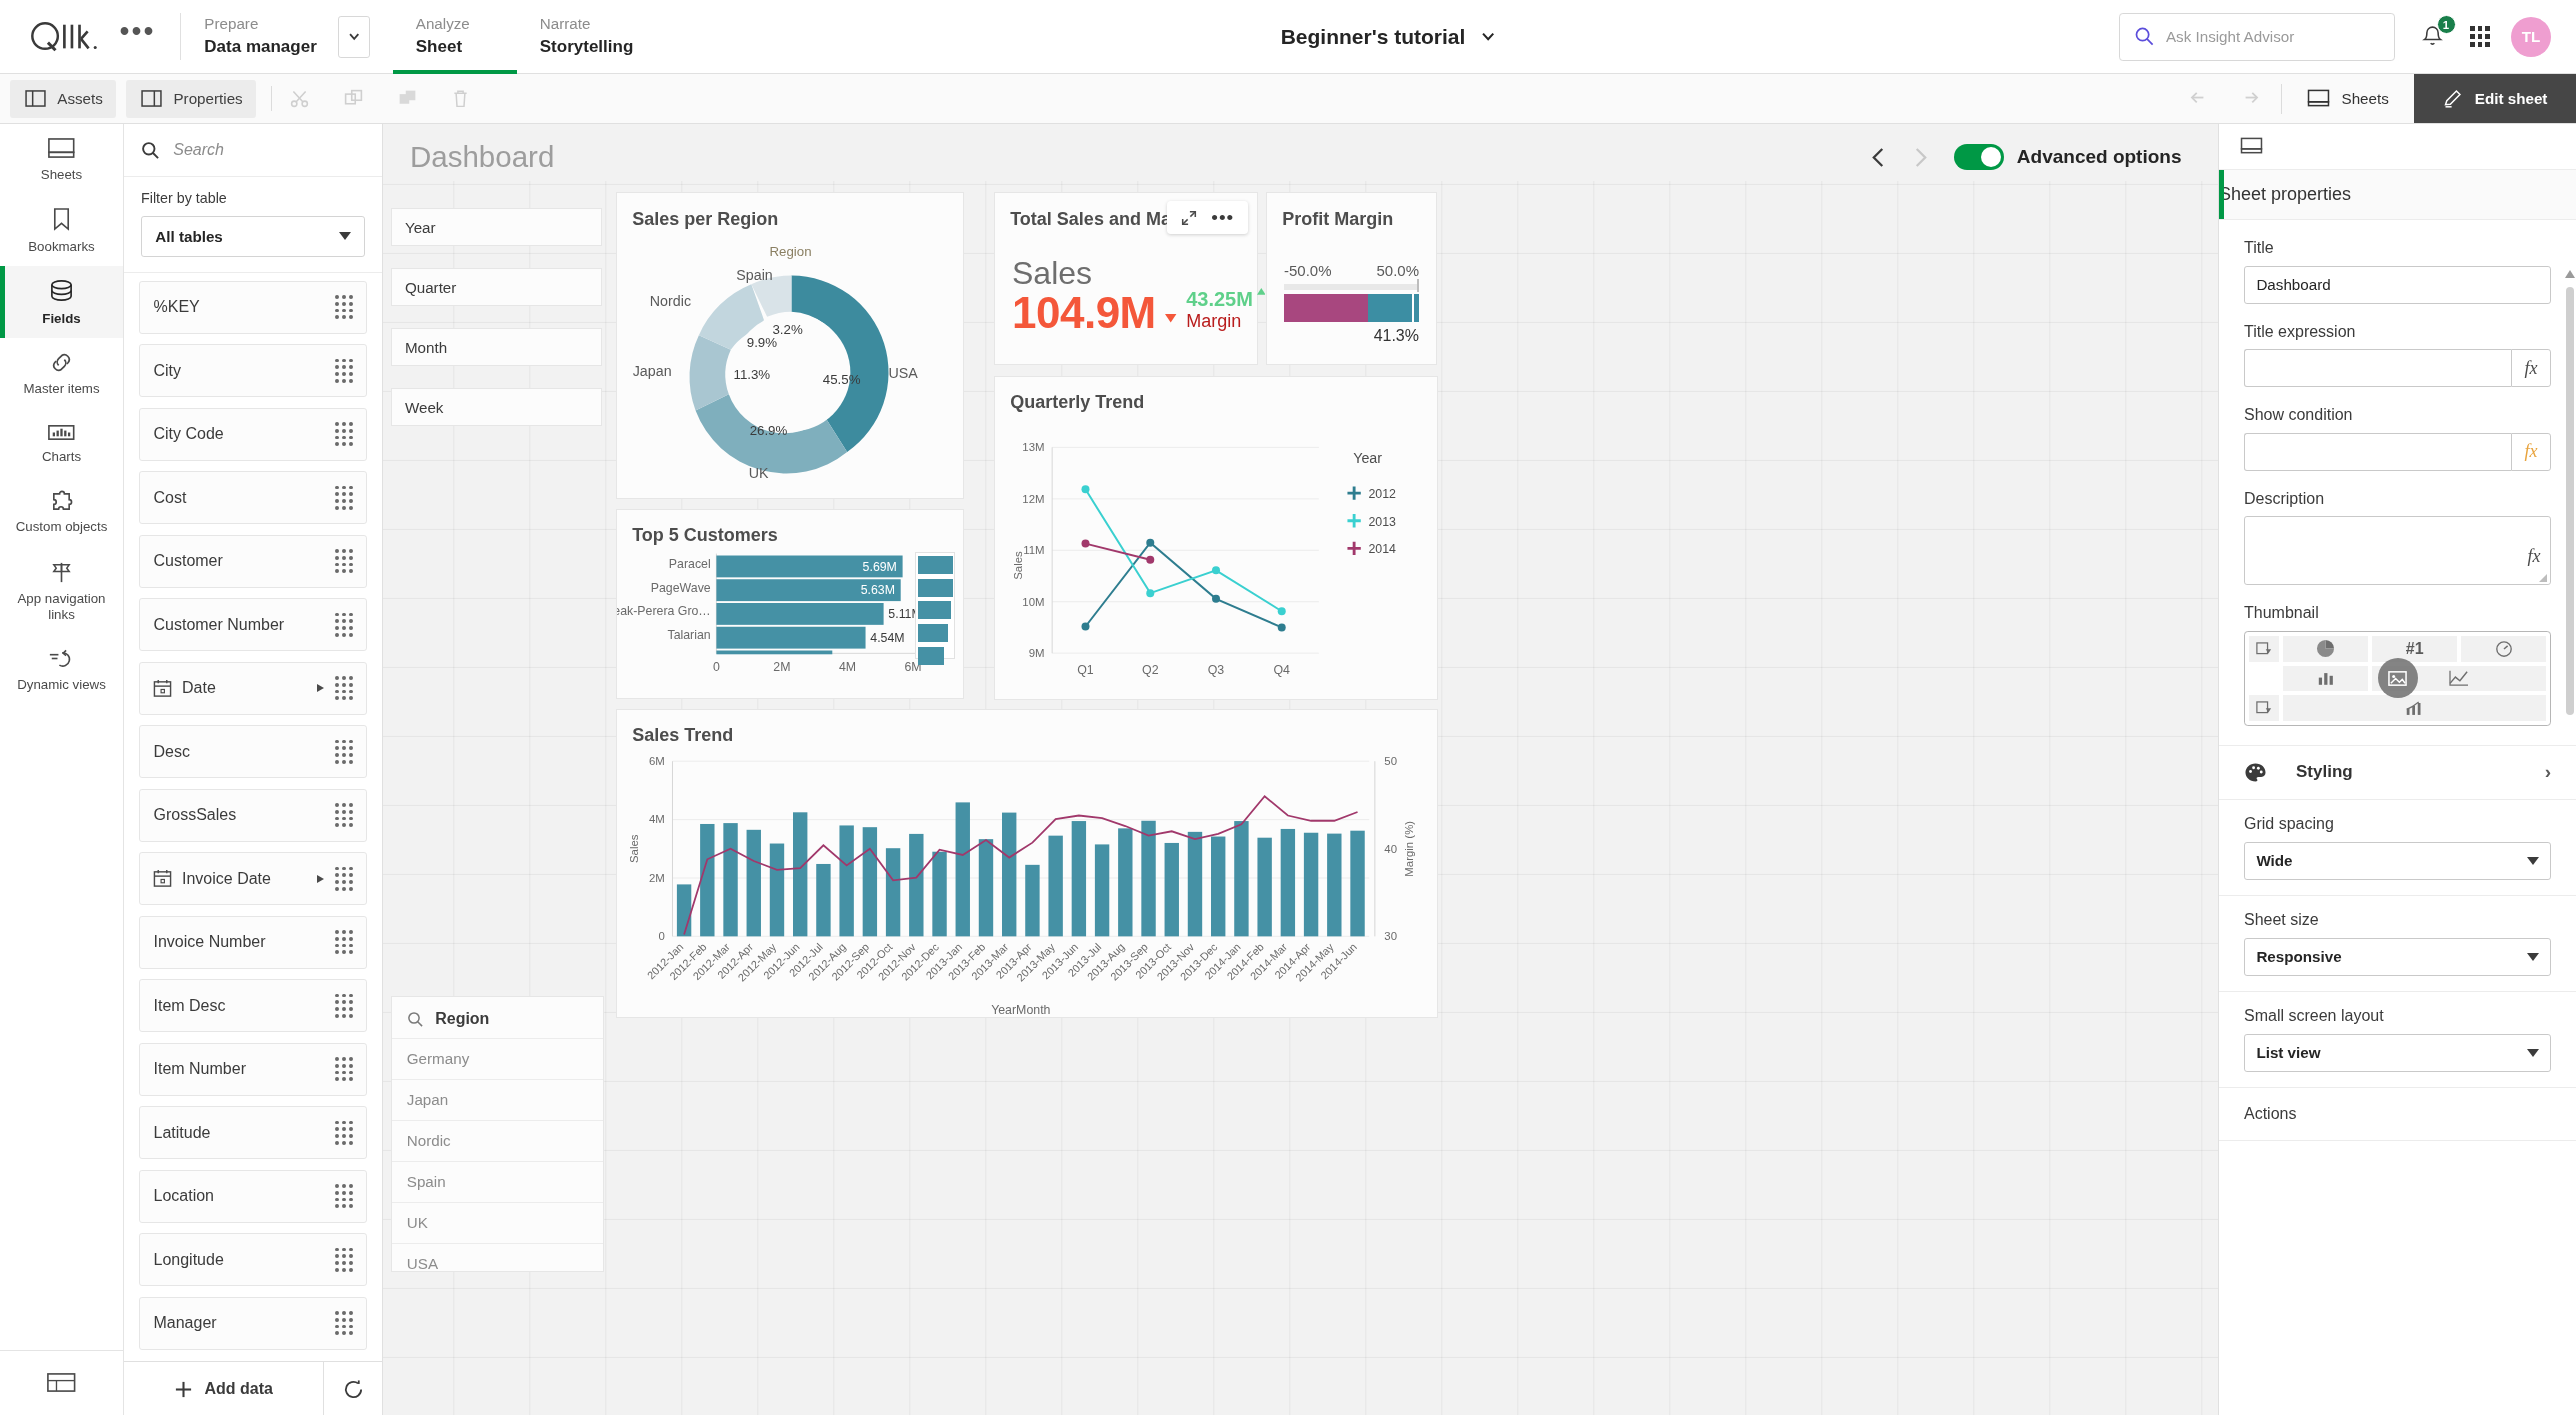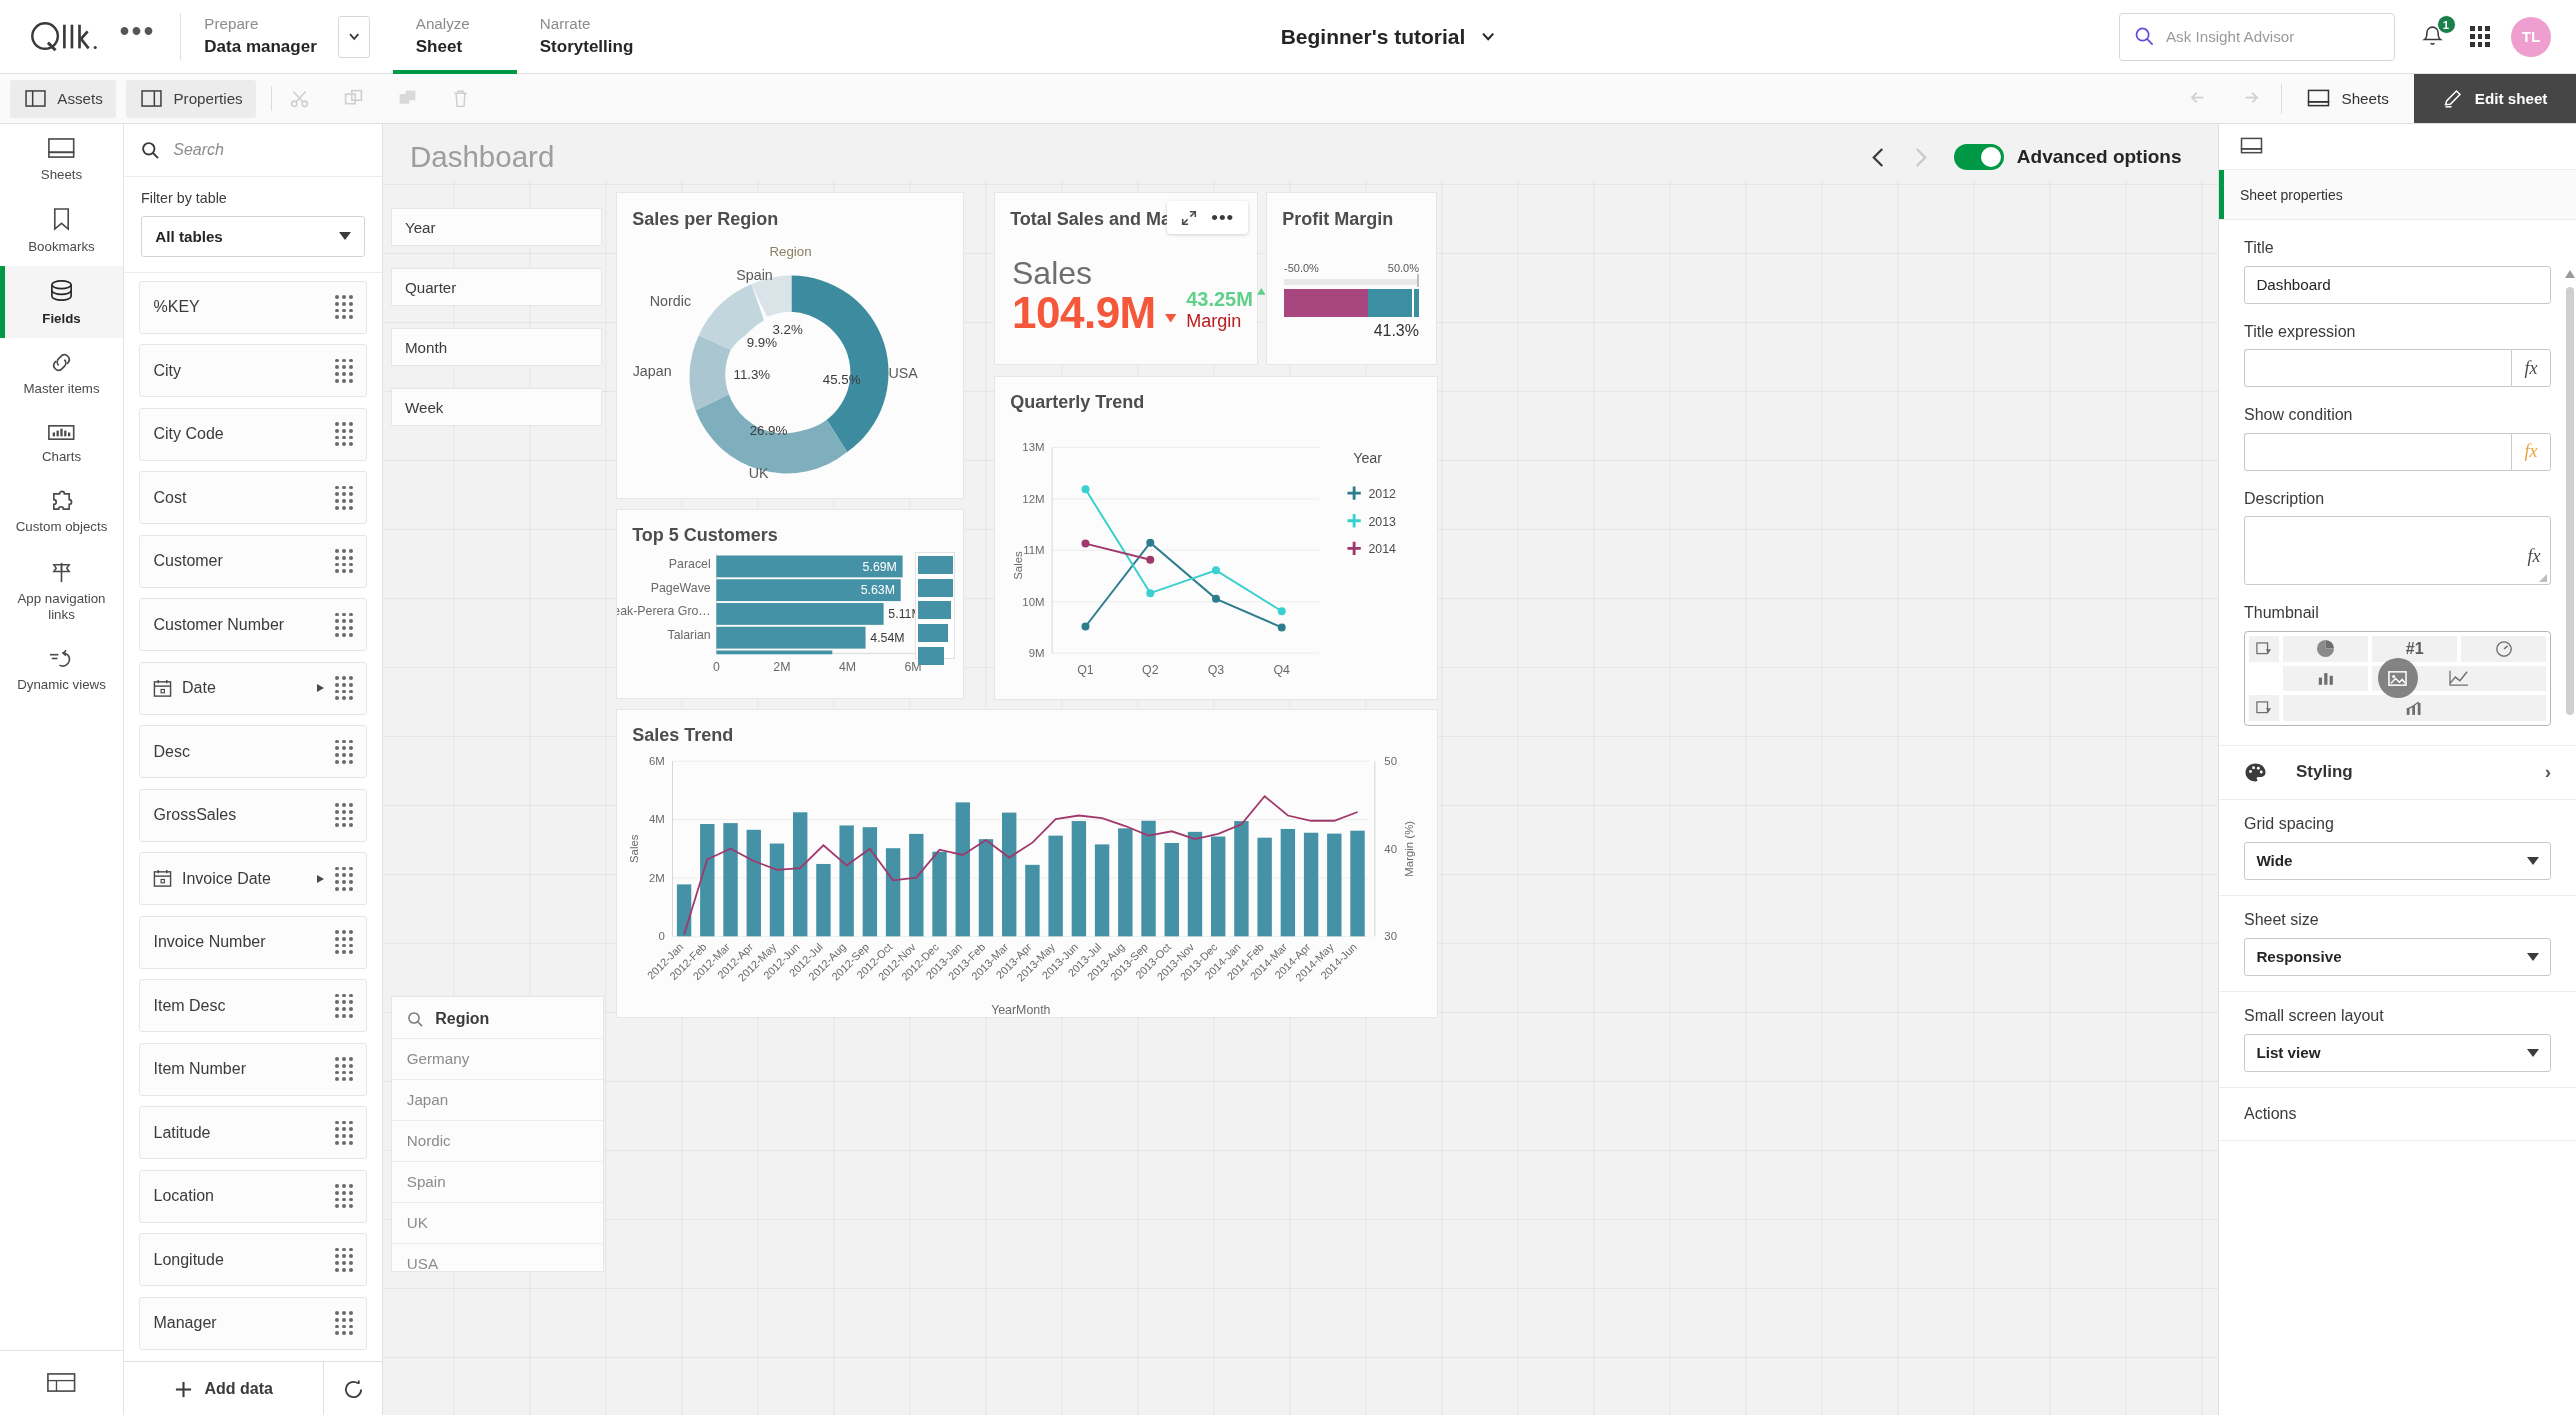--- a/index.html
+++ b/index.html
@@ -184,38 +184,38 @@
   .kpi-hover-btns {
     position: absolute; top: 7.6px; right: 9.5px; background: #fff; border-radius: 3.8px; display: flex;
     align-items: center; gap: 13.3px; padding: 7.6px 13.3px; box-shadow: 0 1px 3.8px rgba(0,0,0,0.18); cursor: pointer;
   }
   .kpi-label { font-size: 32px; color: #6e6e6e; }
   .kpi-value { font-size: 44px; font-weight: bold; color: #f4573a; letter-spacing: -0.5px; }
   .kpi-sec-val { font-size: 20px; color: #5fd08a; font-weight: bold; }
   .kpi-sec-lbl { font-size: 18px; color: #b91c1c; }
 
   
-  .bullet-scale { display: flex; justify-content: space-between; font-size: 11px; color: #5a5a5a; }
+  .bullet-scale { display: flex; justify-content: space-between; font-size: 15px; color: #5a5a5a; }
   .bullet-track { height: 5.7px; background: #e8e8e8; position: relative; margin-top: 5.7px; }
   .bullet-track .tick { position: absolute; right: 0; top: -5.7px; width: 1.9px; height: 13.3px; background: #bdbdbd; }
   .bullet-bar { height: 28.6px; display: flex; position: relative; margin-top: 3.8px; }
   .bullet-pct { text-align: right; font-size: 16px; color: #333; margin-top: 5px; }
 
   text { font-family: "Liberation Sans", sans-serif; }
   svg { display: block; }
 
   
   .props {
     width: 358px; min-width: 358px; background: #fff; border-left: 1px solid #e0e0e0;
     display: flex; flex-direction: column; position: relative;
   }
   .props-icon-row { height: 46px; display: flex; align-items: center; padding-left: 21px; border-bottom: 1px solid #ececec; color: #4a4a4a; }
   .props-header {
-    height: 50px; display: flex; align-items: center; padding-left: 21px; border-bottom: 1px solid #ececec;
-    position: relative; font-size: 14px; color: #333; background: #fafafa;
+    height: 50px; display: flex; align-items: center; border-bottom: 1px solid #ececec;
+    position: relative; font-size: 18px; color: #333; background: #fafafa;
   }
   .props-header::before { content:''; position:absolute; left:0; top:0; bottom:0; width:4.8px; background:#009845; }
   .props-body { flex: 1; overflow: hidden; position: relative; }
   .pfield { padding: 0 25px; margin-top: 19px; }
   .plabel { font-size: 16px; color: #3b3b3b; margin-bottom: 8.6px; }
   .pinput {
     height: 38px; border: 1px solid #c9c9c9; border-radius: 2.9px; display: flex; align-items: center;
     padding: 0 11.4px; font-size: 15.2px; color: #252525; background: #fff;
   }
   .pinput-fx { display: flex; gap: 0; }

